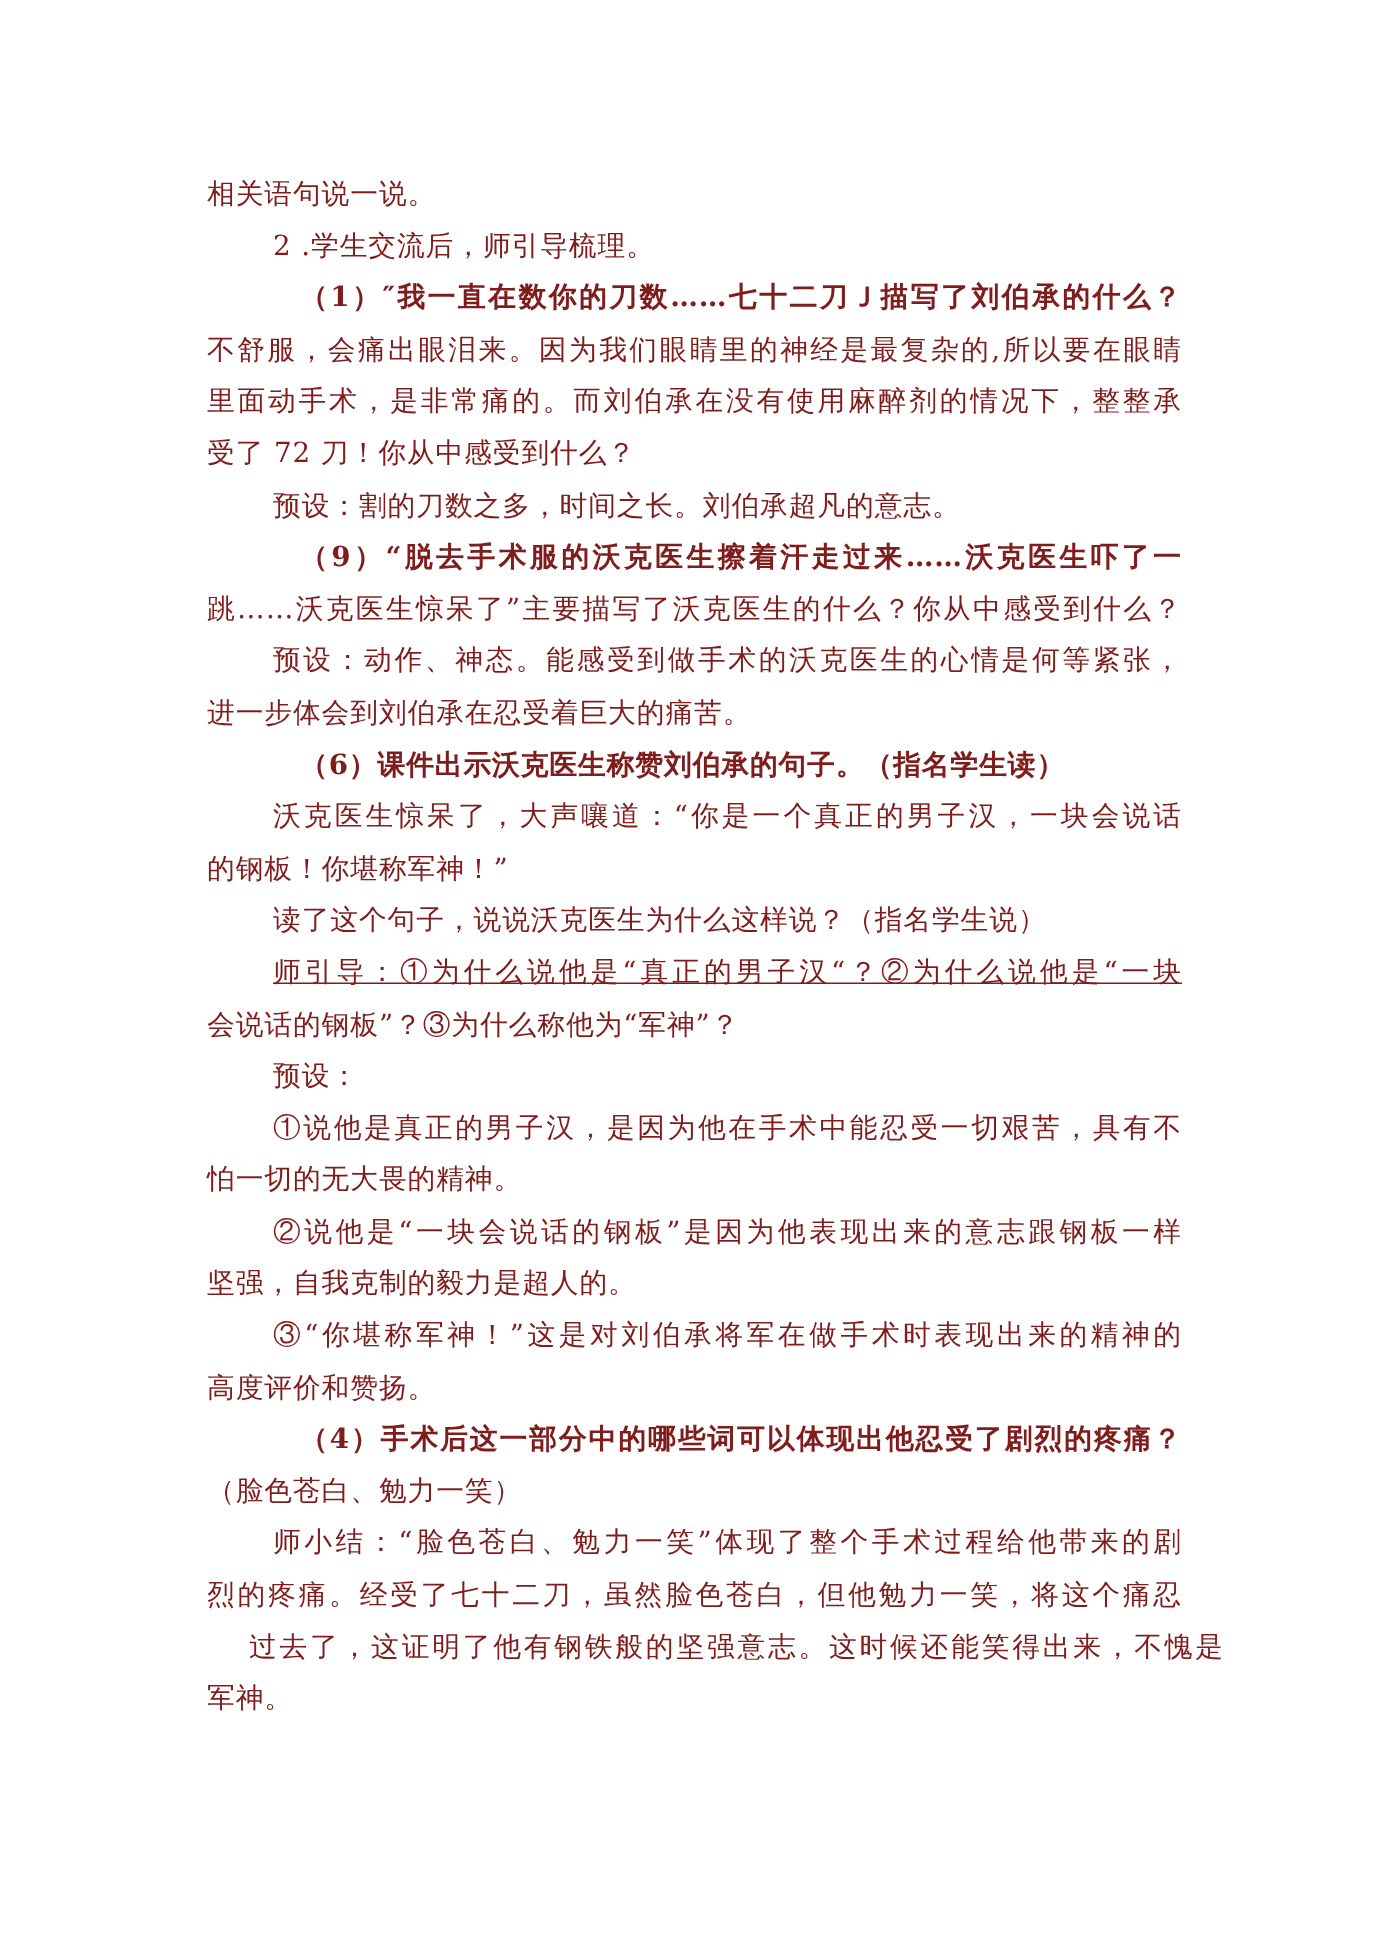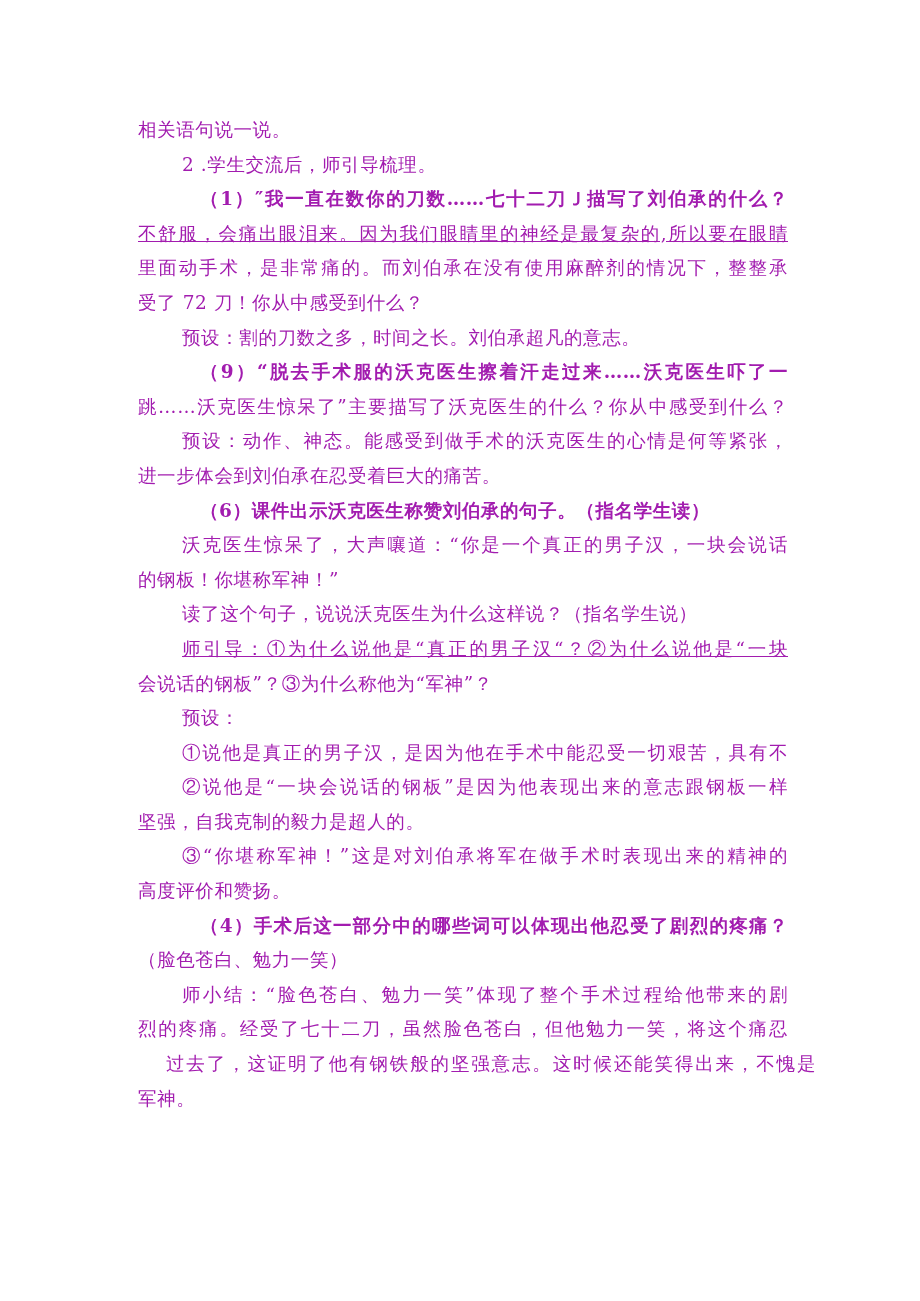--- a/index.html
+++ b/index.html
@@ -28,51 +28,52 @@
       left: 138px;
       top: 113px;
       width: 650px;
     }
     .line {
       height: 34.6px;
       line-height: 34.6px;
       font-size: 18.5px;
       white-space: nowrap;
       letter-spacing: 0.6px;
-      color: #a21caf;
+      color: #7f1d1d;
     }
     .indent1 { padding-left: 44px; }
     .indent2 { padding-left: 62px; font-weight: bold; }
     .indent0 { padding-left: 0; }
     .justify { text-align-last: justify; text-align: justify; width: 650px; }
   </style>
 </head>
 <body>
 
 <div class="page">
   <div class="content">
     <div class="line indent0">相关语句说一说。</div>
     <div class="line indent1">2 .学生交流后，师引导梳理。</div>
     <div class="line indent2 justify" style="width: 588px;">（1）″我一直在数你的刀数……七十二刀Ｊ描写了刘伯承的什么？</div>
-    <div class="line indent0 justify" style="width: 650px; text-decoration: underline;">不舒服，会痛出眼泪来。因为我们眼睛里的神经是最复杂的,所以要在眼睛</div>
+    <div class="line indent0 justify" style="width: 650px;">不舒服，会痛出眼泪来。因为我们眼睛里的神经是最复杂的,所以要在眼睛</div>
     <div class="line indent0 justify" style="width: 650px;">里面动手术，是非常痛的。而刘伯承在没有使用麻醉剂的情况下，整整承</div>
     <div class="line indent0">受了 72 刀！你从中感受到什么？</div>
     <div class="line indent1">预设：割的刀数之多，时间之长。刘伯承超凡的意志。</div>
     <div class="line indent2 justify" style="width: 588px;">（9）“脱去手术服的沃克医生擦着汗走过来……沃克医生吓了一</div>
     <div class="line indent0 justify" style="width: 650px;">跳……沃克医生惊呆了”主要描写了沃克医生的什么？你从中感受到什么？</div>
     <div class="line indent1 justify" style="width: 606px;">预设：动作、神态。能感受到做手术的沃克医生的心情是何等紧张，</div>
     <div class="line indent0">进一步体会到刘伯承在忍受着巨大的痛苦。</div>
     <div class="line indent2">（6）课件出示沃克医生称赞刘伯承的句子。（指名学生读）</div>
     <div class="line indent1 justify" style="width: 606px;">沃克医生惊呆了，大声嚷道：“你是一个真正的男子汉，一块会说话</div>
     <div class="line indent0">的钢板！你堪称军神！”</div>
     <div class="line indent1">读了这个句子，说说沃克医生为什么这样说？（指名学生说）</div>
     <div class="line indent1 justify" style="width: 606px; text-decoration: underline;">师引导：①为什么说他是“真正的男子汉“？②为什么说他是“一块</div>
     <div class="line indent0">会说话的钢板”？③为什么称他为“军神”？</div>
     <div class="line indent1">预设：</div>
     <div class="line indent1 justify" style="width: 606px; font-family: Liberation Serif, serif;">①说他是真正的男子汉，是因为他在手术中能忍受一切艰苦，具有不</div>
+    <div class="line indent0">怕一切的无大畏的精神。</div>
     <div class="line indent1 justify" style="width: 606px;">②说他是“一块会说话的钢板”是因为他表现出来的意志跟钢板一样</div>
     <div class="line indent0">坚强，自我克制的毅力是超人的。</div>
     <div class="line indent1 justify" style="width: 606px;">③“你堪称军神！”这是对刘伯承将军在做手术时表现出来的精神的</div>
     <div class="line indent0">高度评价和赞扬。</div>
     <div class="line indent2 justify" style="width: 588px;">（4）手术后这一部分中的哪些词可以体现出他忍受了剧烈的疼痛？</div>
     <div class="line indent0">（脸色苍白、勉力一笑）</div>
     <div class="line indent1 justify" style="width: 606px;">师小结：“脸色苍白、勉力一笑”体现了整个手术过程给他带来的剧</div>
     <div class="line indent0 justify" style="width: 650px;">烈的疼痛。经受了七十二刀，虽然脸色苍白，但他勉力一笑，将这个痛忍</div>
     <div class="line indent0 justify" style="width: 650px; margin-left: 28px;">过去了，这证明了他有钢铁般的坚强意志。这时候还能笑得出来，不愧是</div>
     <div class="line indent0">军神。</div>

